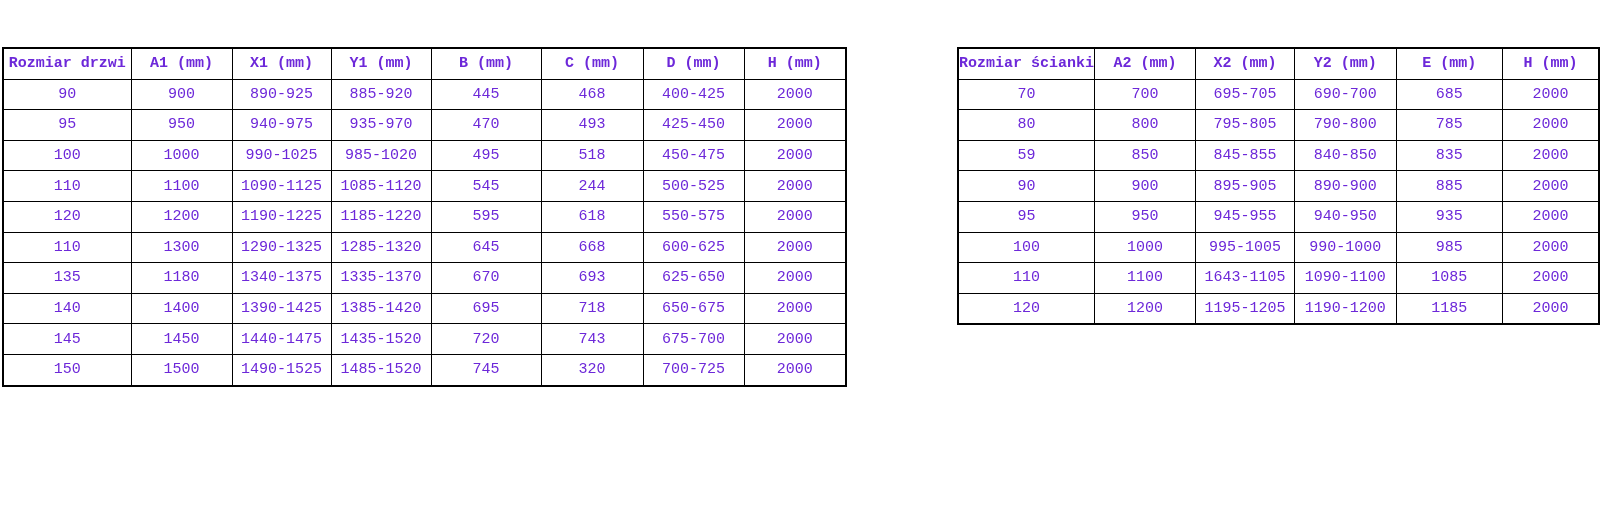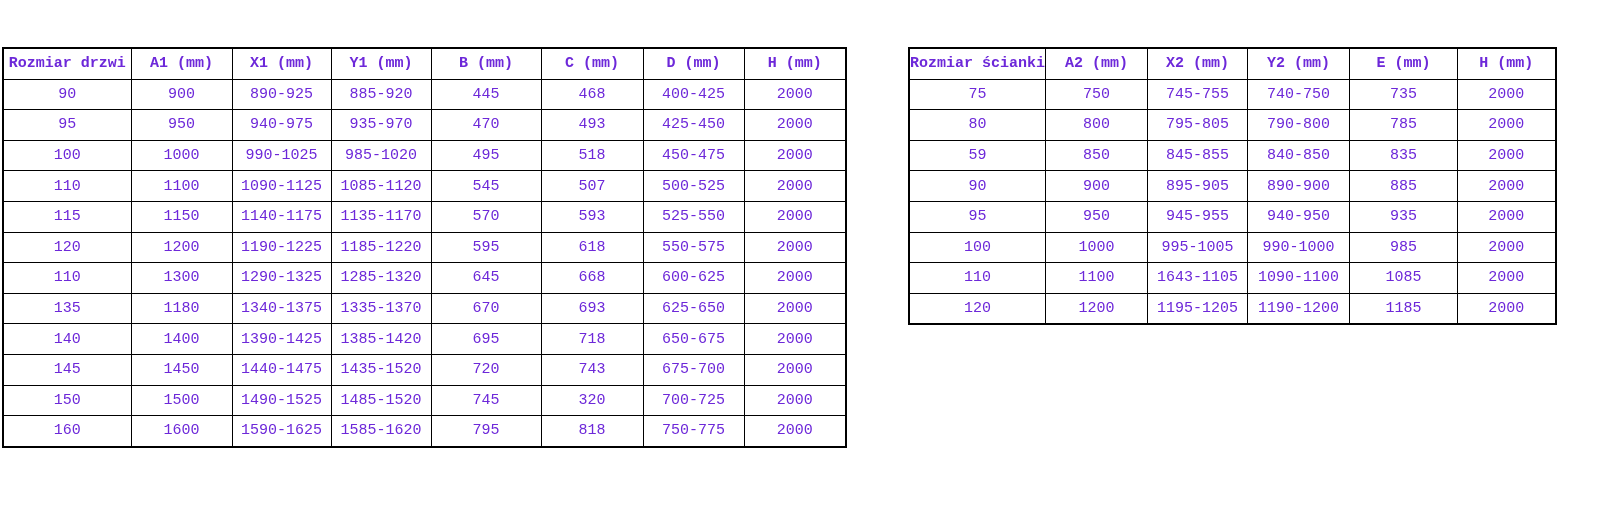--- a/index.html
+++ b/index.html
@@ -15,21 +15,21 @@
   }
   table.size-table {
     position: absolute;
     top: 2px;
     border-collapse: collapse;
     table-layout: fixed;
     border: 2px solid #000000;
     background: #ffffff;
   }
   table.size-table.left  { left: 2px; }
-  table.size-table.right { left: 908px; }
+  table.size-table.right { left: 957px; }
   .size-table th, .size-table td {
     border: 1px solid #000000;
     text-align: center;
     vertical-align: middle;
     height: 29.6px;
     padding: 0;
     font-size: 15px;
     line-height: 1;
     white-space: nowrap;
     overflow: hidden;
@@ -93,32 +93,22 @@
           <td>518</td>
           <td>450-475</td>
           <td>2000</td>
         </tr>
         <tr>
           <td>110</td>
           <td>1100</td>
           <td>1090-1125</td>
           <td>1085-1120</td>
           <td>545</td>
-          <td>507</td>
+          <td>244</td>
           <td>500-525</td>
-          <td>2000</td>
-        </tr>
-        <tr>
-          <td>115</td>
-          <td>1150</td>
-          <td>1140-1175</td>
-          <td>1135-1170</td>
-          <td>570</td>
-          <td>593</td>
-          <td>525-550</td>
           <td>2000</td>
         </tr>
         <tr>
           <td>120</td>
           <td>1200</td>
           <td>1190-1225</td>
           <td>1185-1220</td>
           <td>595</td>
           <td>618</td>
           <td>550-575</td>
@@ -167,30 +157,20 @@
         <tr>
           <td>150</td>
           <td>1500</td>
           <td>1490-1525</td>
           <td>1485-1520</td>
           <td>745</td>
           <td>320</td>
           <td>700-725</td>
           <td>2000</td>
         </tr>
-        <tr>
-          <td>160</td>
-          <td>1600</td>
-          <td>1590-1625</td>
-          <td>1585-1620</td>
-          <td>795</td>
-          <td>818</td>
-          <td>750-775</td>
-          <td>2000</td>
-        </tr>
       </tbody>
     </table>
   <table class="size-table right">
       <colgroup>
         <col style="width: 135px;">
         <col style="width: 102px;">
         <col style="width: 100px;">
         <col style="width: 102px;">
         <col style="width: 108px;">
         <col style="width: 98px;">
@@ -200,25 +180,25 @@
           <th>Rozmiar ścianki</th>
           <th>A2 (mm)</th>
           <th>X2 (mm)</th>
           <th>Y2 (mm)</th>
           <th>E (mm)</th>
           <th>H (mm)</th>
         </tr>
       </thead>
       <tbody>
         <tr>
-          <td>75</td>
-          <td>750</td>
-          <td>745-755</td>
-          <td>740-750</td>
-          <td>735</td>
+          <td>70</td>
+          <td>700</td>
+          <td>695-705</td>
+          <td>690-700</td>
+          <td>685</td>
           <td>2000</td>
         </tr>
         <tr>
           <td>80</td>
           <td>800</td>
           <td>795-805</td>
           <td>790-800</td>
           <td>785</td>
           <td>2000</td>
         </tr>

